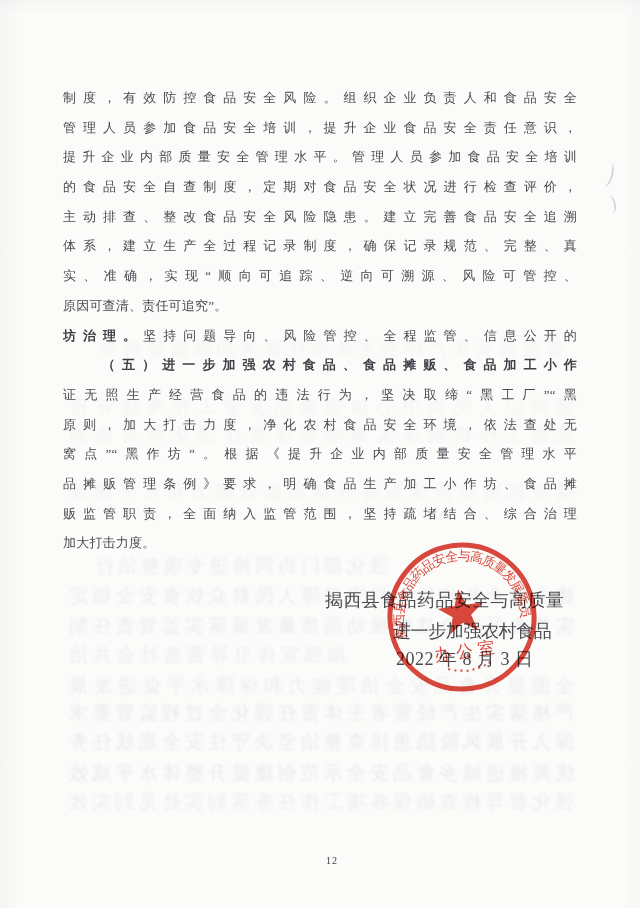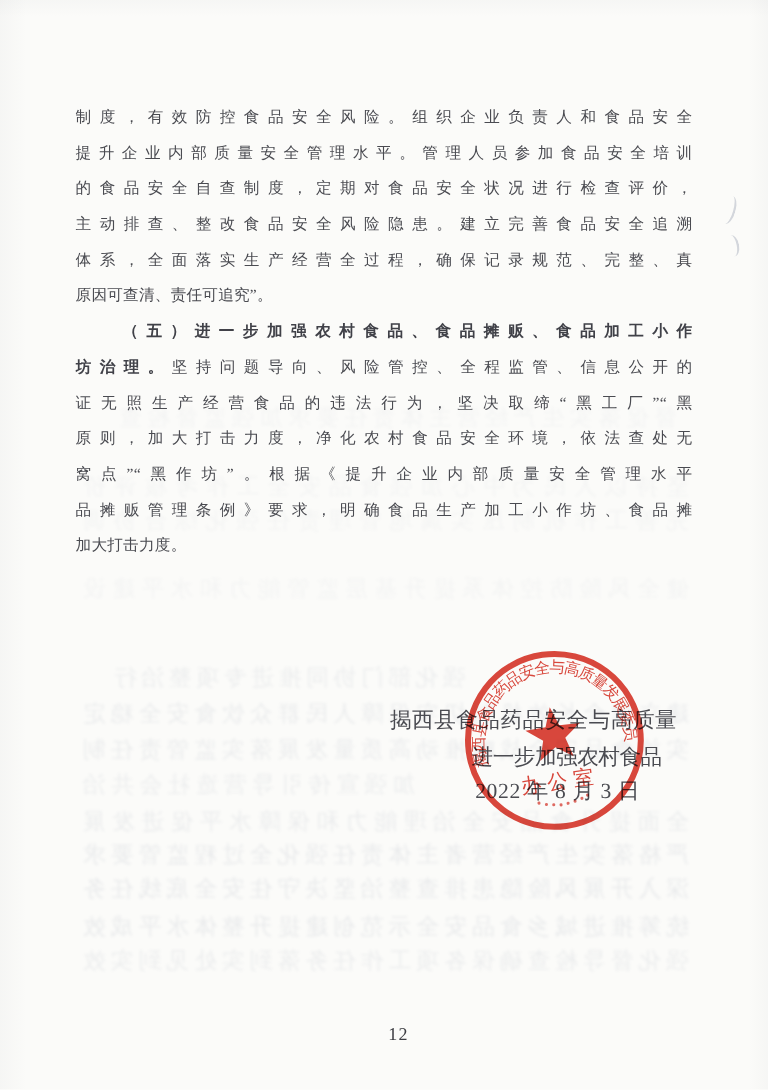--- a/index.html
+++ b/index.html
@@ -44,21 +44,21 @@
   .bleedline{
     position:absolute;color:#6d7890;
     font-size:19px;letter-spacing:3px;line-height:24px;
     transform:scaleX(-1);filter:blur(1.2px);
     text-align:justify;text-align-last:justify;word-break:break-all;
     overflow:hidden;height:24px;pointer-events:none;
   }
   
   .page-num{
     position:absolute;left:320px;top:855px;width:24px;text-align:center;
-    color:#3c3d42;font-size:15px;letter-spacing:1px;
+    color:#3c3d42;font-size:10px;letter-spacing:1px;
     font-family:"Liberation Serif","DejaVu Serif",serif;
   }
   
   .artifact{
     position:absolute;width:9px;height:24px;
     border-right:2px solid rgba(118,128,152,0.30);
     border-radius:50%;
   }
   #art1{left:602px;top:163px;transform:rotate(16deg);}
   #art2{left:605px;top:196px;transform:rotate(-10deg);height:18px;}
@@ -79,31 +79,34 @@
     <div class="bleedline" style="left: 66px; top: 643px; width: 280px; opacity: 0.1;">加强宣传引导营造社会共治氛围</div>
     <div class="bleedline" style="left: 66px; top: 674px; width: 508px; opacity: 0.11;">全面提升食品安全治理能力和保障水平促进发展</div>
     <div class="bleedline" style="left: 66px; top: 701px; width: 508px; opacity: 0.12;">严格落实生产经营者主体责任强化全过程监管要求</div>
     <div class="bleedline" style="left: 66px; top: 730px; width: 508px; opacity: 0.12;">深入开展风险隐患排查整治坚决守住安全底线任务</div>
     <div class="bleedline" style="left: 66px; top: 761px; width: 508px; opacity: 0.12;">统筹推进城乡食品安全示范创建提升整体水平成效</div>
     <div class="bleedline" style="left: 66px; top: 790px; width: 508px; opacity: 0.1;">强化督导检查确保各项工作任务落到实处见到实效</div>
   </div>
 
 <div class="doc-body">
     <div class="docline j"><span>制度，有效防控食品安全风险。组织企业负责人和食品安全</span></div>
+    <div class="docline j"><span>管理人员参加食品安全培训，提升企业食品安全责任意识，</span></div>
     <div class="docline j"><span>提升企业内部质量安全管理水平。管理人员参加食品安全培训</span></div>
     <div class="docline j"><span>的食品安全自查制度，定期对食品安全状况进行检查评价，</span></div>
     <div class="docline j"><span>主动排查、整改食品安全风险隐患。建立完善食品安全追溯</span></div>
-    <div class="docline j"><span>体系，全面落实生产经营全过程，确保记录规范、完整、真</span></div>
+    <div class="docline j"><span>体系，建立生产全过程记录制度，确保记录规范、完整、真</span></div>
+    <div class="docline j"><span>实、准确，实现“顺向可追踪、逆向可溯源、风险可管控、</span></div>
     <div class="docline"><span>原因可查清、责任可追究”。</span></div>
+    <div class="docline j"><span class="b">坊治理。</span><span>坚持问题导向、风险管控、全程监管、信息公开的</span></div>
     <div class="docline j ind"><span class="b">（五）进一步加强农村食品、食品摊贩、食品加工小作</span></div>
-    <div class="docline j"><span class="b">坊治理。</span><span>坚持问题导向、风险管控、全程监管、信息公开的</span></div>
     <div class="docline j"><span>证无照生产经营食品的违法行为，坚决取缔“黑工厂”“黑</span></div>
     <div class="docline j"><span>原则，加大打击力度，净化农村食品安全环境，依法查处无</span></div>
     <div class="docline j"><span>窝点”“黑作坊”。根据《提升企业内部质量安全管理水平</span></div>
     <div class="docline j"><span>品摊贩管理条例》要求，明确食品生产加工小作坊、食品摊</span></div>
+    <div class="docline j"><span>贩监管职责，全面纳入监管范围，坚持疏堵结合、综合治理</span></div>
     <div class="docline"><span>加大打击力度。</span></div>
   </div>
 
 <div class="sig-line" id="sig1">揭西县食品药品安全与高质量</div>
 <div class="sig-line" id="sig2">进一步加强农村食品</div>
 <div class="sig-line" id="sigdate">2022 年 8 月 3 日</div>
 
 <svg class="seal" viewBox="0 0 156 156">
   <defs>
     <path id="ringArc" d="M 20,91 A 59,59 0 1 1 136,91" fill="none"></path>

